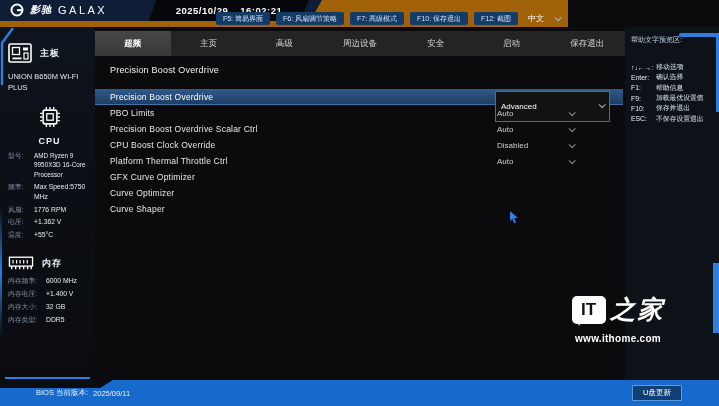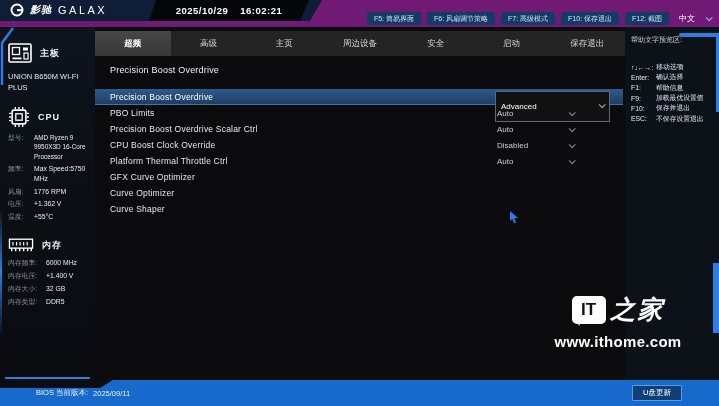--- a/index.html
+++ b/index.html
@@ -1,21 +1,21 @@
 <!DOCTYPE html>
 <html><head>
 <meta charset="utf-8">
 <style>
   * { margin:0; padding:0; box-sizing:border-box; }
   html,body { background:#000; }
   body { font-family:"Liberation Sans", sans-serif; }
   #screen { position:relative; width:719px; height:406px; overflow:hidden; background:#0b0b0d; }
 
   
-  .topbar { position:absolute; left:0; top:0; width:719px; height:27px; background:#701a75; }
+  .topbar { position:absolute; left:0; top:0; width:568px; height:27px; background:#a16207; }
   .topbar-navy { position:absolute; left:0; top:0; width:322px; height:21px; background:#0f1e36;
                  clip-path:polygon(0 0,100% 0,calc(100% - 12px) 100%,0 100%); }
   .datebadge { position:absolute; left:149px; top:0; width:160px; height:21px; background:#05070b;
                clip-path:polygon(7px 0,100% 0,calc(100% - 9px) 100%,0 100%);
                display:flex; align-items:center; justify-content:center; gap:12px;
                color:#fff; font-size:9.5px; font-weight:bold; letter-spacing:.5px; }
   .logo { position:absolute; left:10px; top:3px; display:flex; align-items:center; gap:6px; }
   .logo-g { width:14px; height:14px; }
   .brand-cn { color:#fff; font-size:10px; font-weight:bold; font-style:italic; letter-spacing:1px; }
   .brand-en { color:#fff; font-size:11px; letter-spacing:2.5px; font-weight:400; }
@@ -80,21 +80,21 @@
   
   .watermark { position:absolute; left:552px; top:296px; width:132px; text-align:center; z-index:5; }
   .wm-row { display:flex; align-items:flex-start; justify-content:center; gap:5px; }
   .wm-box { width:34px; height:28px; background:#fff; border-radius:5px; color:#111;
             font-weight:bold; font-size:17px; display:flex; align-items:center; justify-content:center;
             position:relative; }
   .wm-box::after { content:""; position:absolute; left:5px; bottom:-6px; border:4px solid transparent;
                    border-top:7px solid #fff; border-left-width:2px; }
   .wm-cn { color:#fff; font-family:"Liberation Serif", serif; font-style:italic; font-weight:bold;
            font-size:25px; line-height:1.1; letter-spacing:2px; }
-  .wm-url { margin-top:9px; color:#fff; font-size:15px; font-weight:bold; letter-spacing:.3px; }
+  .wm-url { margin-top:9px; color:#fff; font-size:10px; font-weight:bold; letter-spacing:.3px; }
 
   
   .bottombar { position:absolute; left:0; top:380px; width:719px; height:26px; background:#1769cc; }
   .bb-notch { position:absolute; left:0; top:0; width:113px; height:8px; background:#0a0d12;
               clip-path:polygon(0 0,100% 0,calc(100% - 13px) 100%,0 100%); }
   .bb-version { position:absolute; left:36px; top:0; height:26px; display:flex; align-items:center;
                 gap:5px; color:#eaf2fc; font-size:7.5px; }
   .bb-btn { position:absolute; left:632px; top:5px; height:16px; padding:0 10px; background:#0f3f74;
             border:1px solid #5a9be0; color:#fff; font-size:7.5px; display:flex; align-items:center;
             border-radius:1px; }
@@ -143,21 +143,21 @@
         <rect x="1" y="1" width="22" height="18" rx="1.5" fill="none" stroke="#fff" stroke-width="1.6"></rect>
         <rect x="4.5" y="4.5" width="7" height="7" fill="none" stroke="#fff" stroke-width="1.3"></rect>
         <rect x="15" y="4.5" width="5" height="3" fill="#fff"></rect>
         <rect x="4.5" y="14.5" width="9" height="1.8" fill="#fff"></rect>
         <rect x="16" y="10" width="4" height="6" fill="none" stroke="#fff" stroke-width="1.2"></rect>
       </svg>
       <span class="lbl">主板</span>
     </div>
     <div class="sb-boardname">UNION B650M WI-FI PLUS</div>
 
-    <div class="sb-head" style="margin-top:13px;">
+    <div class="sb-head" style="margin-top:13px;flex-direction:column;">
       <svg width="22" height="22" viewBox="0 0 24 24">
         <rect x="4.5" y="4.5" width="15" height="15" rx="2" fill="none" stroke="#fff" stroke-width="1.7"></rect>
         <rect x="8.5" y="8.5" width="7" height="7" fill="none" stroke="#fff" stroke-width="1.4"></rect>
         <path d="M8 1.2v2.6 M12 1.2v2.6 M16 1.2v2.6 M8 20.2v2.6 M12 20.2v2.6 M16 20.2v2.6 M1.2 8h2.6 M1.2 12h2.6 M1.2 16h2.6 M20.2 8h2.6 M20.2 12h2.6 M20.2 16h2.6" stroke="#fff" stroke-width="1.5"></path>
       </svg>
       <span class="lbl">CPU</span>
     </div>
     <div class="sb-rows">
       <div class="sb-row">
         <span class="k">型号:</span>
@@ -205,22 +205,22 @@
       <div class="sb-row">
         <span class="k">内存类型:</span>
         <span class="v">DDR5</span>
       </div>
     </div>
   </div>
 
   <div class="maincol">
     <div class="tabbar">
       <div class="tab selected">超频</div>
+      <div class="tab">主页</div>
       <div class="tab">高级</div>
-      <div class="tab">主页</div>
       <div class="tab">周边设备</div>
       <div class="tab">安全</div>
       <div class="tab">启动</div>
       <div class="tab">保存退出</div>
     </div>
 
     <div class="section-title">Precision Boost Overdrive</div>
 
     <div class="rows">
       <div class="srow hl">

